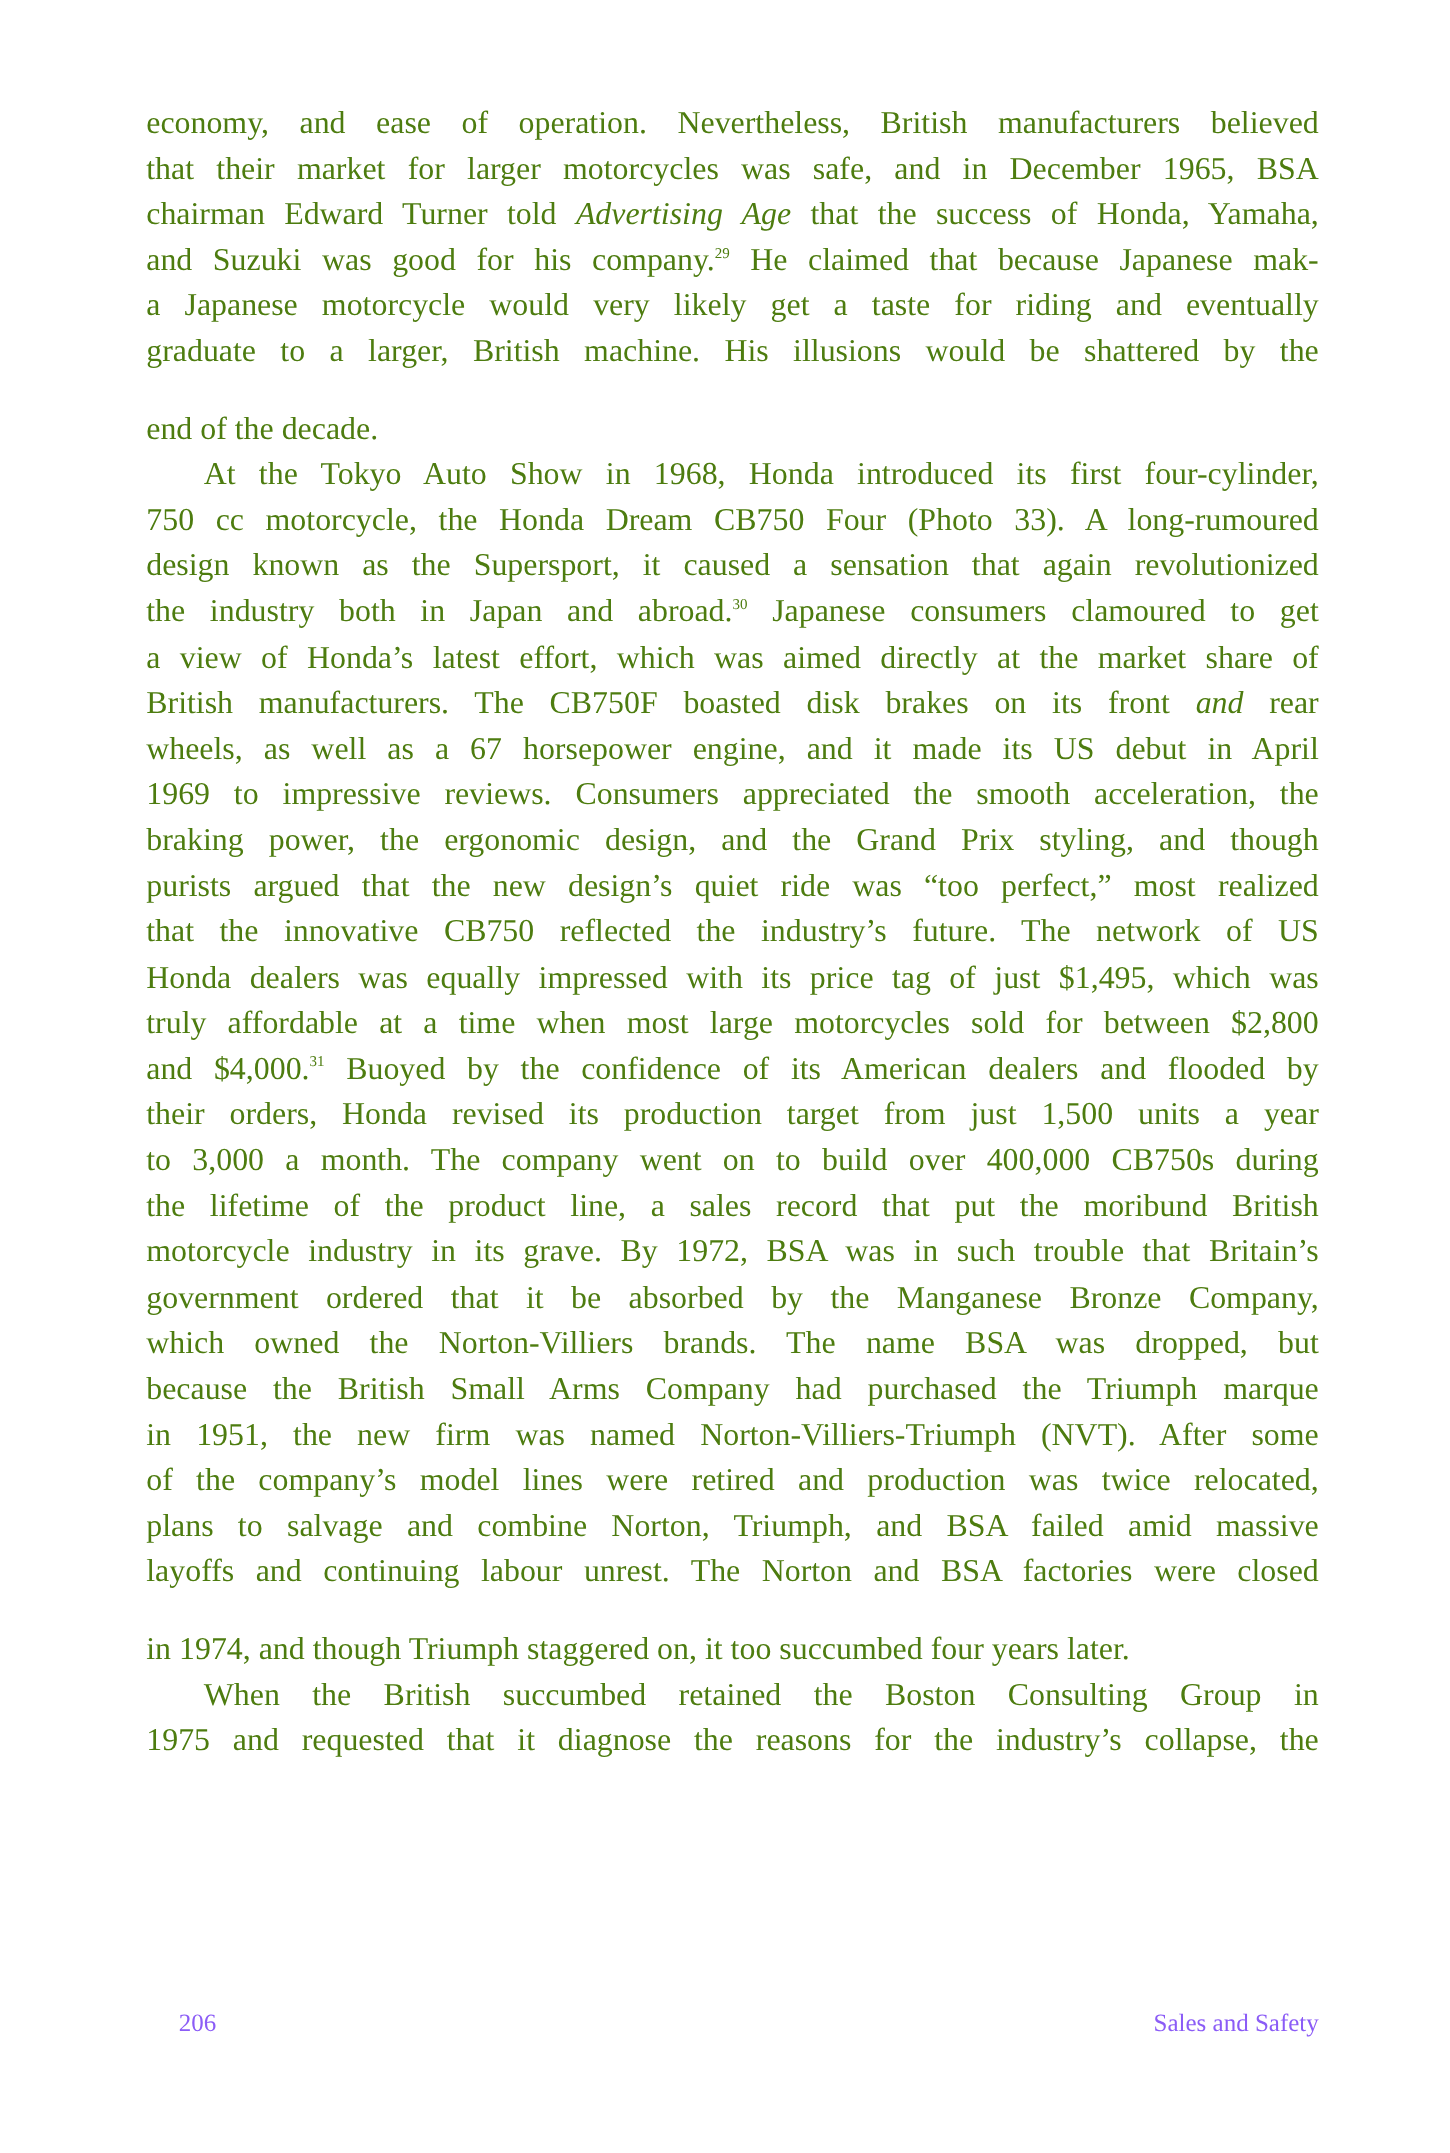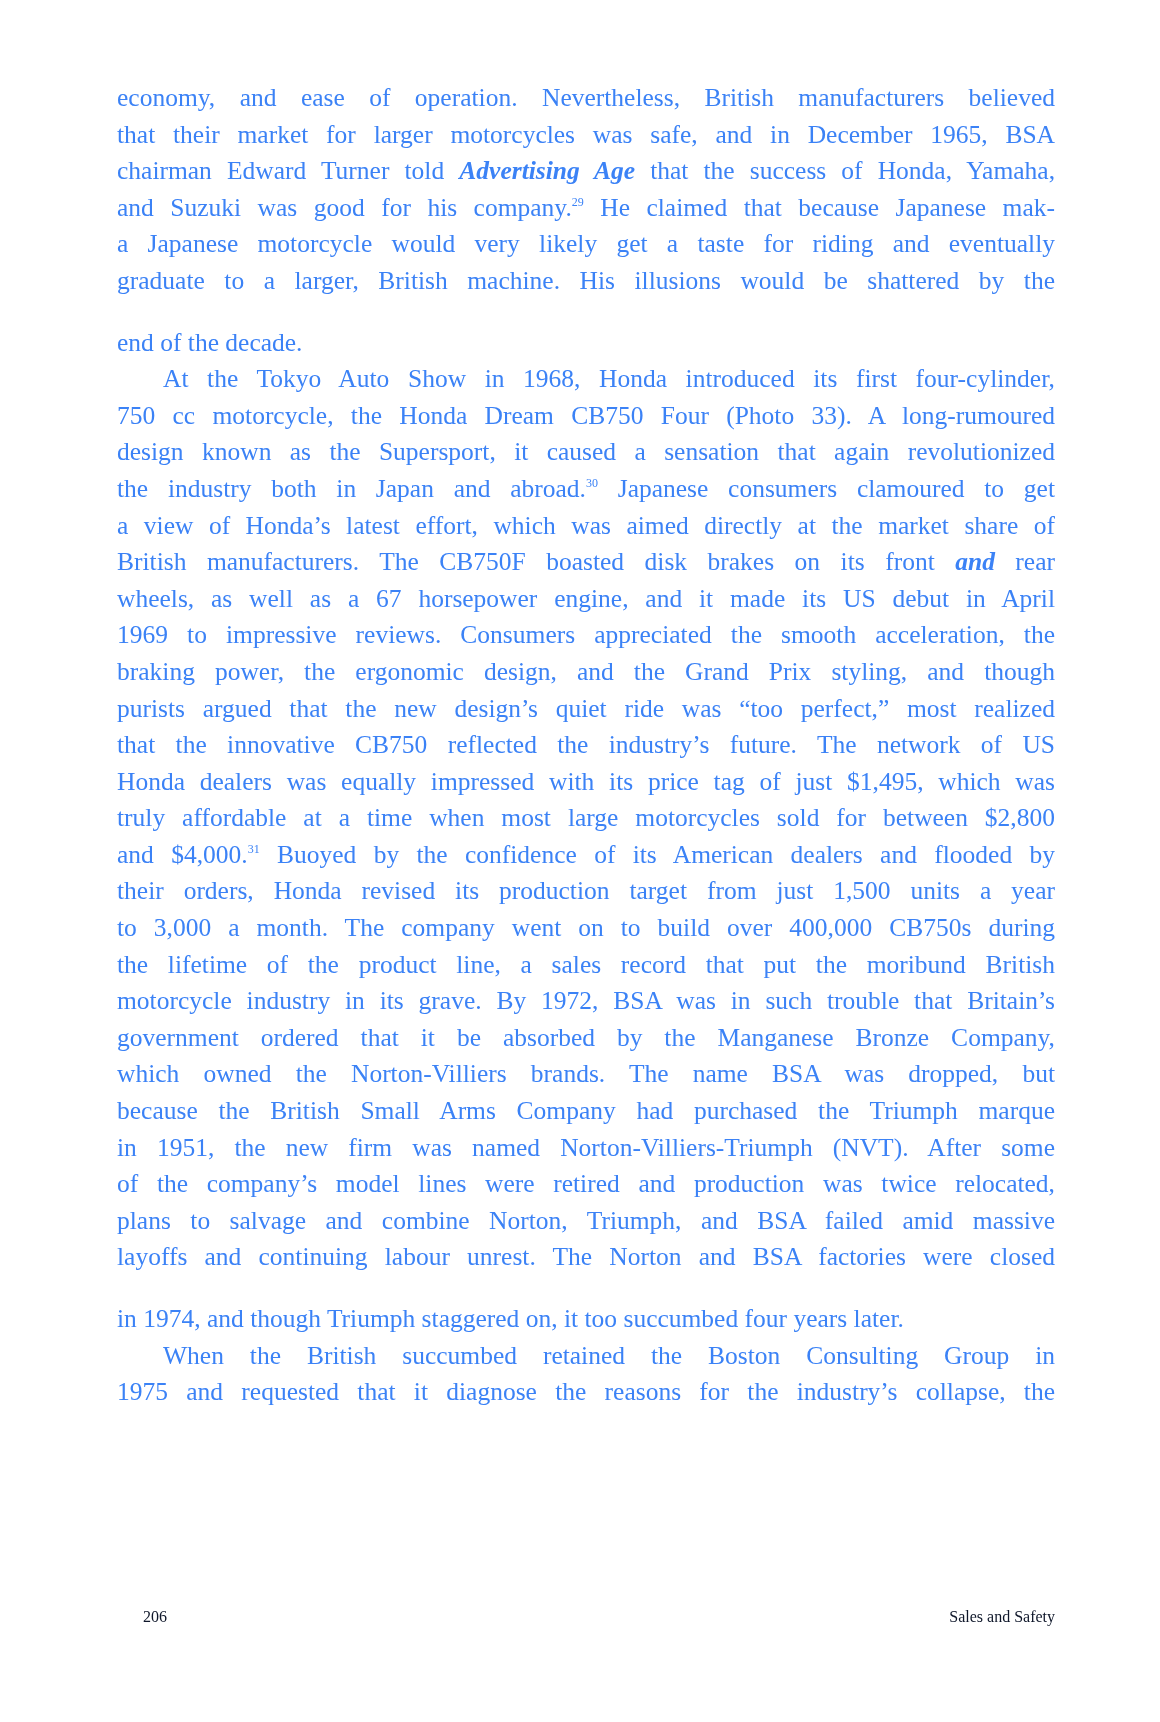--- a/index.html
+++ b/index.html
@@ -1,28 +1,28 @@
 <!DOCTYPE html>
 <html><head>
 <meta charset="utf-8">
 <style>
   html, body { margin: 0; padding: 0; background: #ffffff; }
   body { width: 1160px; height: 1722px; position: relative; overflow: hidden; }
   .page {
     position: absolute; left: 117px; top: 80px; width: 938px;
     font-family: "Liberation Serif", "DejaVu Serif", serif;
-    font-size: 25.5px; line-height: 36.6px; color: #3b82f6;
+    font-size: 25.5px; line-height: 36.6px; color: #4d7c0f;
   }
   .line { display: block; white-space: nowrap; text-align: justify; text-align-last: justify; height: 36.6px; }
   .line.last { text-align-last: left; margin-top: 25px; }
   .indent { padding-left: 46px; }
   sup { font-size: 12px; line-height: 0; vertical-align: 10px; }
-  em { font-style: italic; font-weight: bold; }
+  em { font-style: italic; }
   .footer { position: absolute; top: 1608px; left: 117px; width: 938px; height: 30px;
-    font-family: "Liberation Serif", "DejaVu Serif", serif; font-size: 16px; color: #0f172a; }
+    font-family: "Liberation Serif", "DejaVu Serif", serif; font-size: 20px; color: #8b5cf6; }
   .folio { position: absolute; left: 26px; top: 0; }
   .running-head { position: absolute; right: 0; top: 0; }
 </style>
 </head>
 <body>
 
 <div class="page" id="body-text">
     <span class="line">economy, and ease of operation. Nevertheless, British manufacturers believed</span>
     <span class="line">that their market for larger motorcycles was safe, and in December 1965, BSA</span>
     <span class="line">chairman Edward Turner told <em>Advertising Age</em> that the success of Honda, Yamaha,</span>

